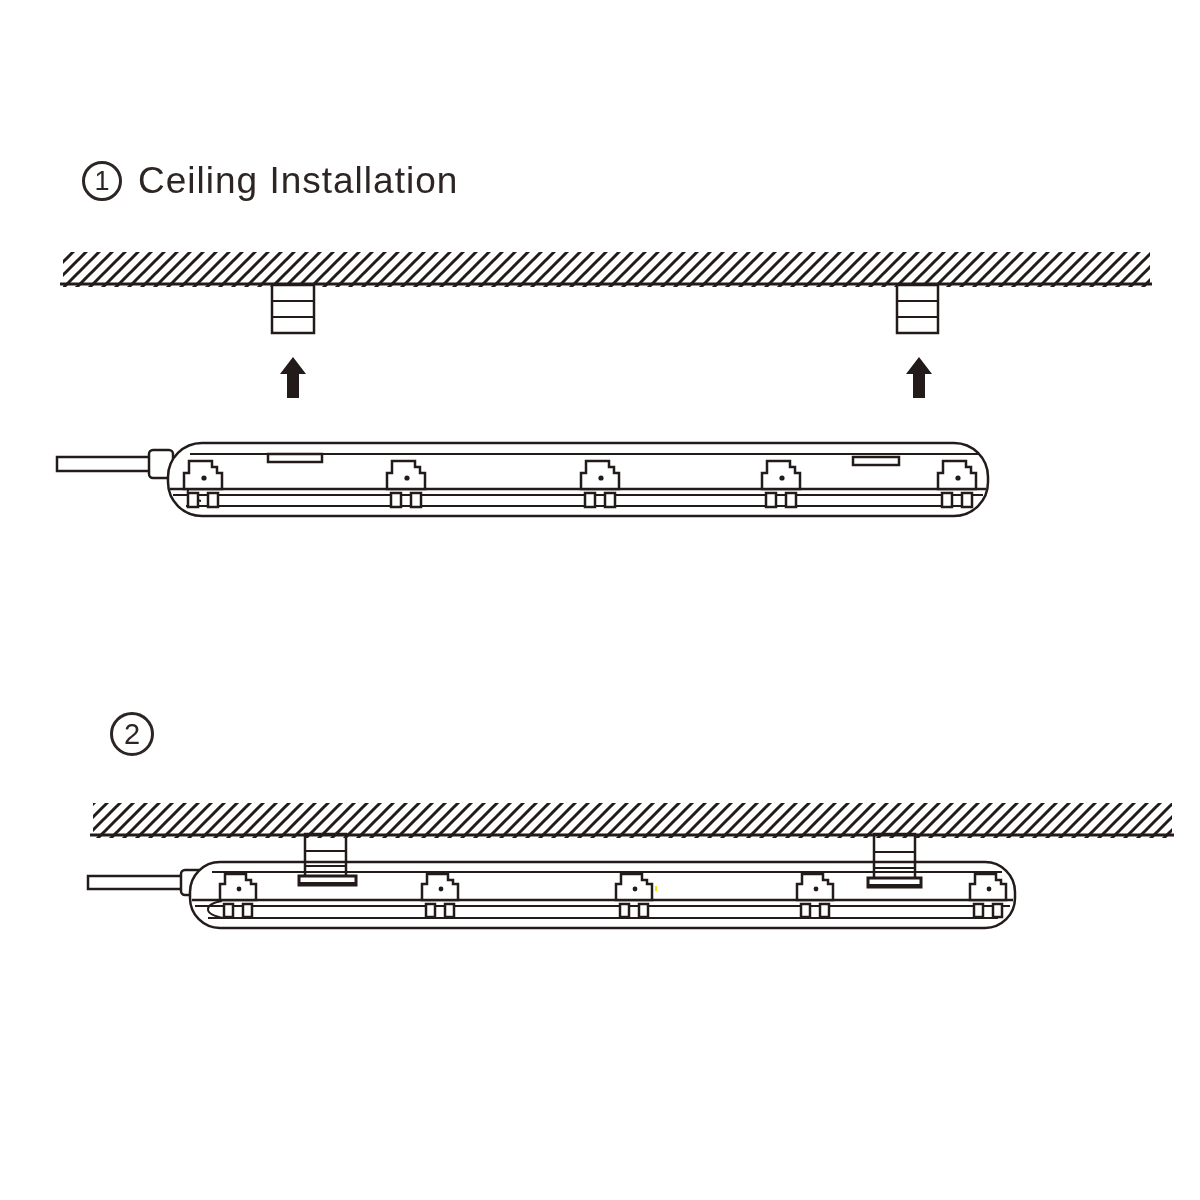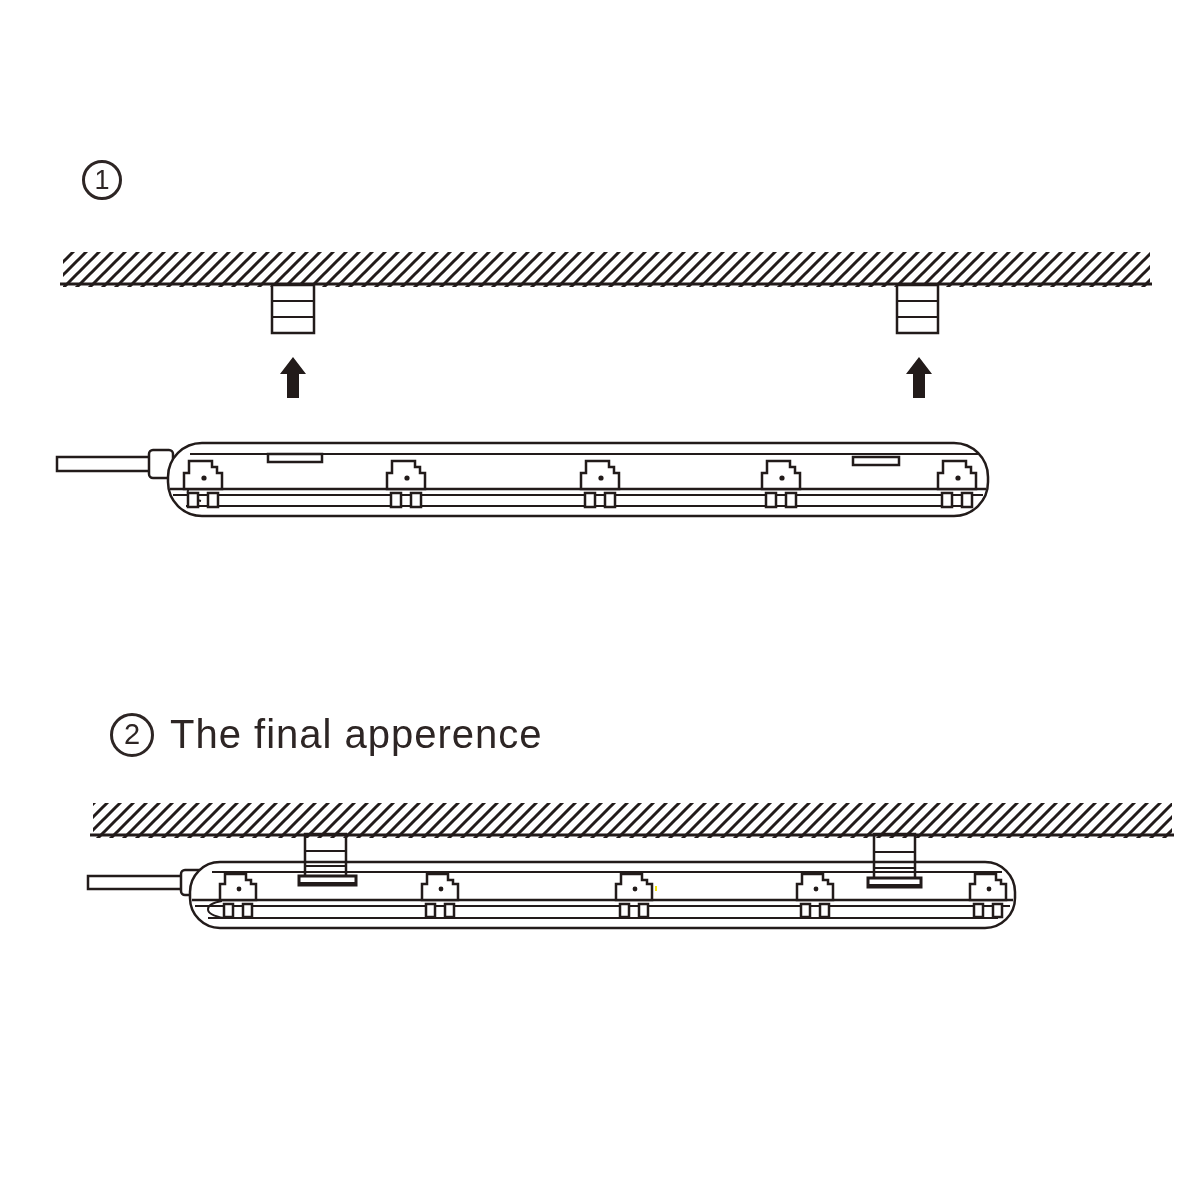--- a/index.html
+++ b/index.html
@@ -54,20 +54,21 @@
   .ln4{stroke:var(--line);stroke-width:4;fill:none;}
   .open25{fill:none;stroke:var(--line);stroke-width:2.5;}
 </style>
 </head>
 <body>
 
 <div class="page">
 
   <div class="step-header" id="header-1">
     <span class="step-circle">1</span>
+    <span class="step-title">Ceiling Installation</span>
   </div>
 
   <svg id="diagram-1" class="diagram" viewBox="0 240 1200 290">
     <defs>
       <pattern id="hatchA" width="13" height="13" patternUnits="userSpaceOnUse">
         <path d="M-3,16 L16,-3 M-3,3 L3,-3 M10,16 L16,10" stroke="#221b1a" stroke-width="3" fill="none"></path>
       </pattern>
     </defs>
 
     <g>
@@ -130,21 +131,20 @@
         <path class="shape" d="M938,489 V473 H943 V461 H966 V467 H971 V473 H976 V489 Z"></path>
         <rect class="shape" x="942" y="493" width="10" height="14"></rect>
         <rect class="shape" x="962" y="493" width="10" height="14"></rect>
         <circle class="noline-fill" cx="958" cy="478" r="2.6"></circle>
       </g>
     </g>
   </svg>
 
   <div class="step-header" id="header-2">
     <span class="step-circle">2</span>
-    <span class="step-title">The final apperence</span>
   </div>
 
   <svg id="diagram-2" class="diagram" viewBox="0 795 1200 175">
     <defs>
       <pattern id="hatchB" width="13" height="13" patternUnits="userSpaceOnUse">
         <path d="M-3,16 L16,-3 M-3,3 L3,-3 M10,16 L16,10" stroke="#221b1a" stroke-width="3" fill="none"></path>
       </pattern>
     </defs>
 
     <g>

